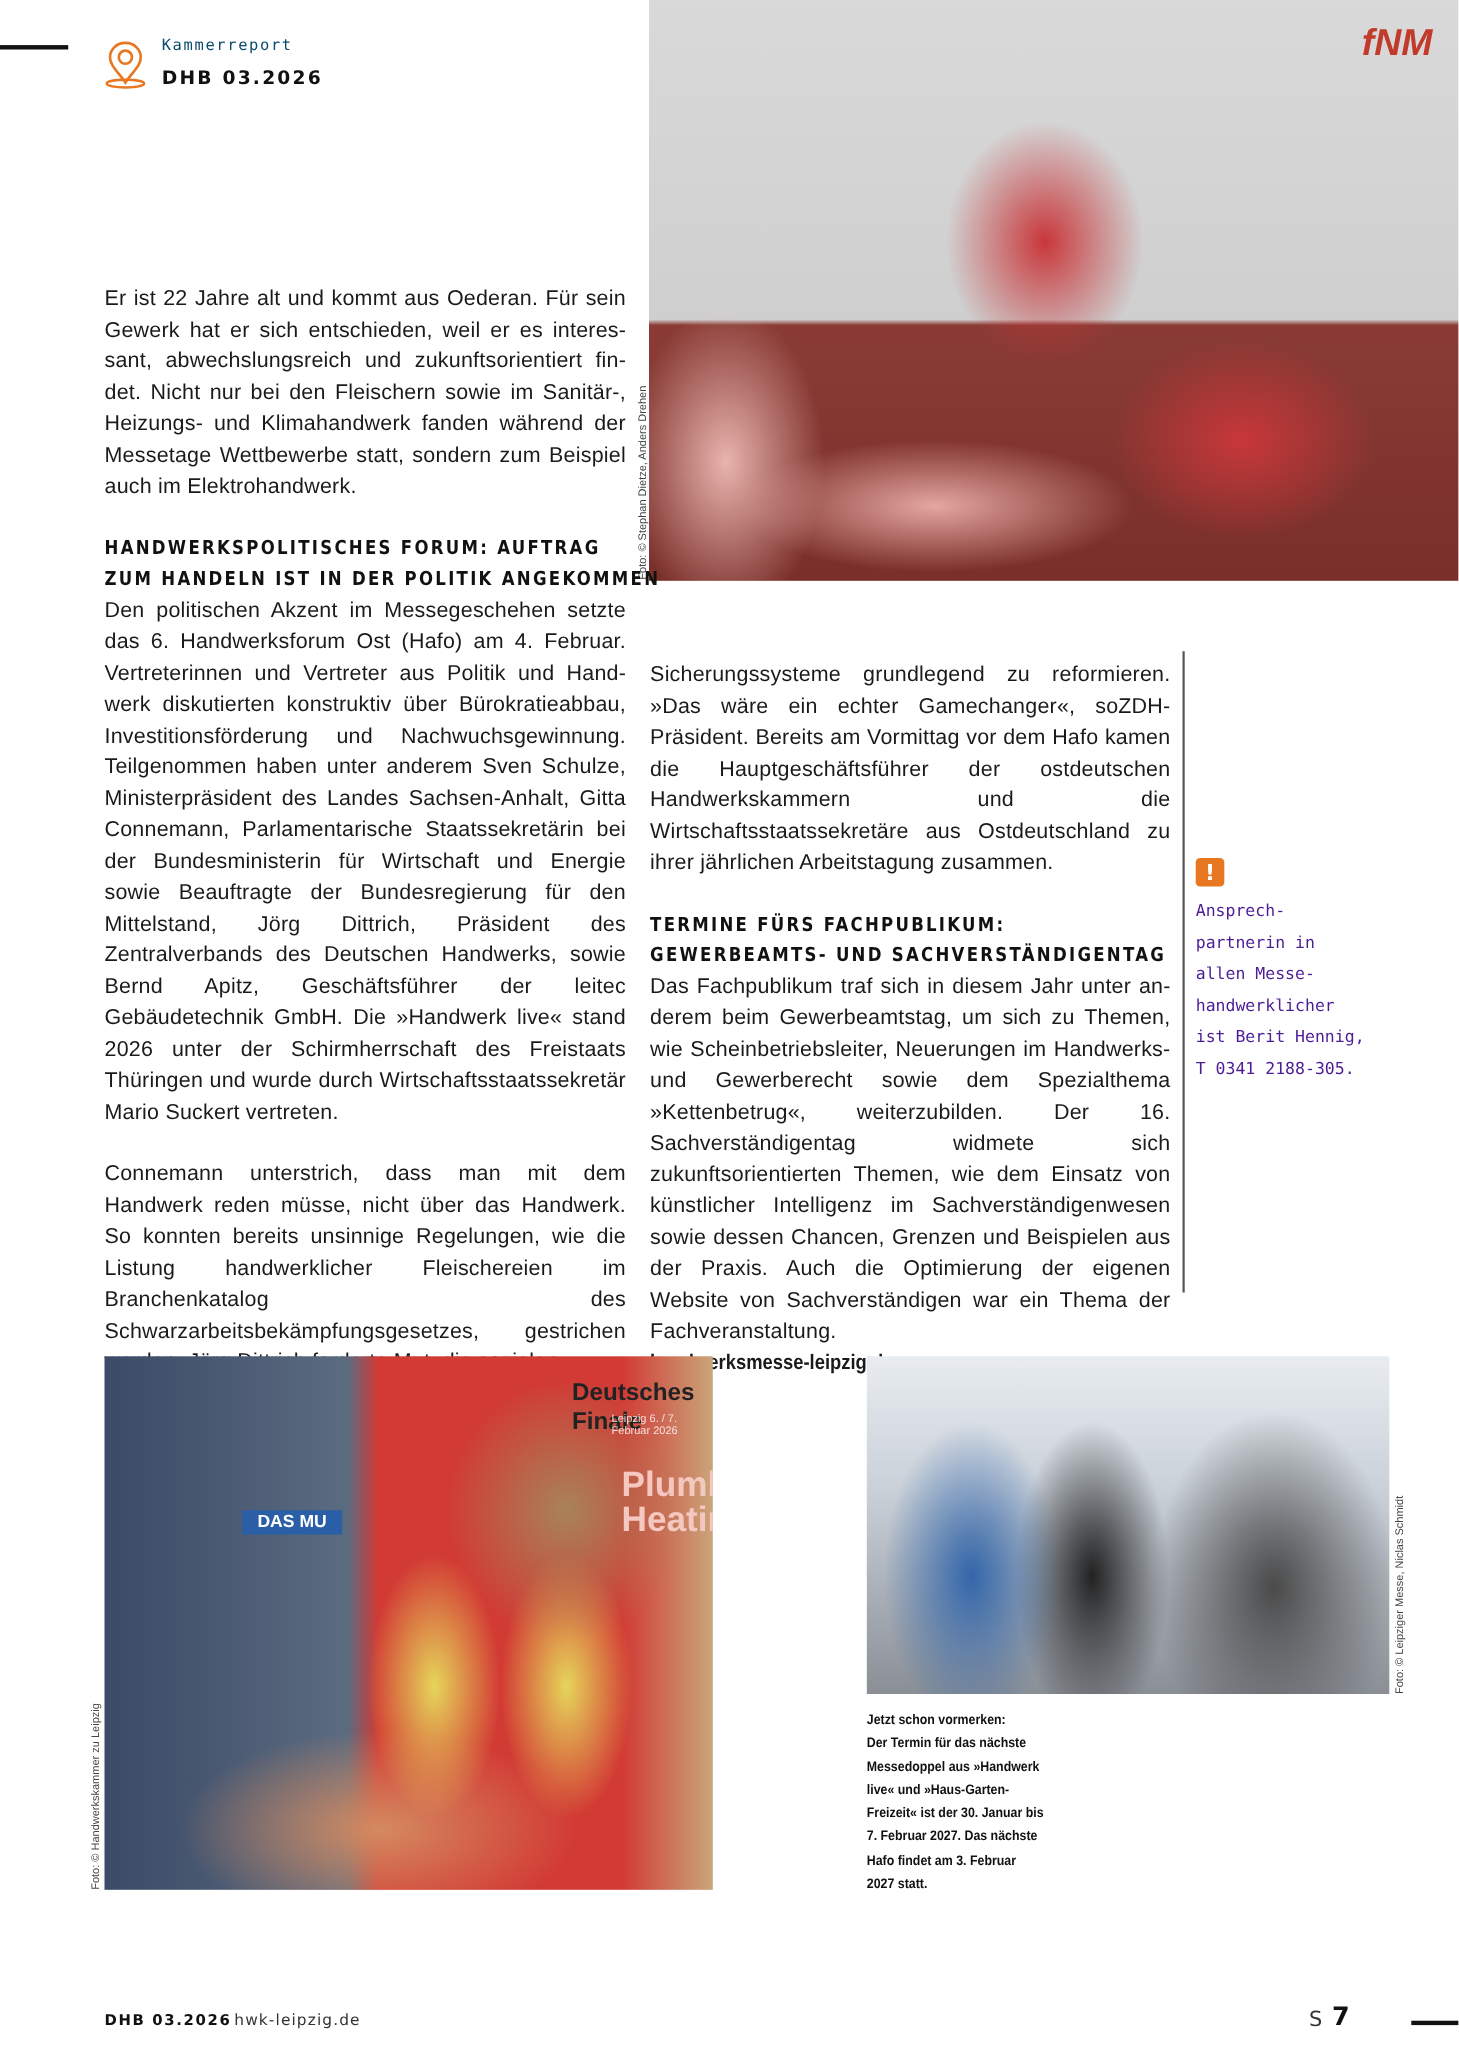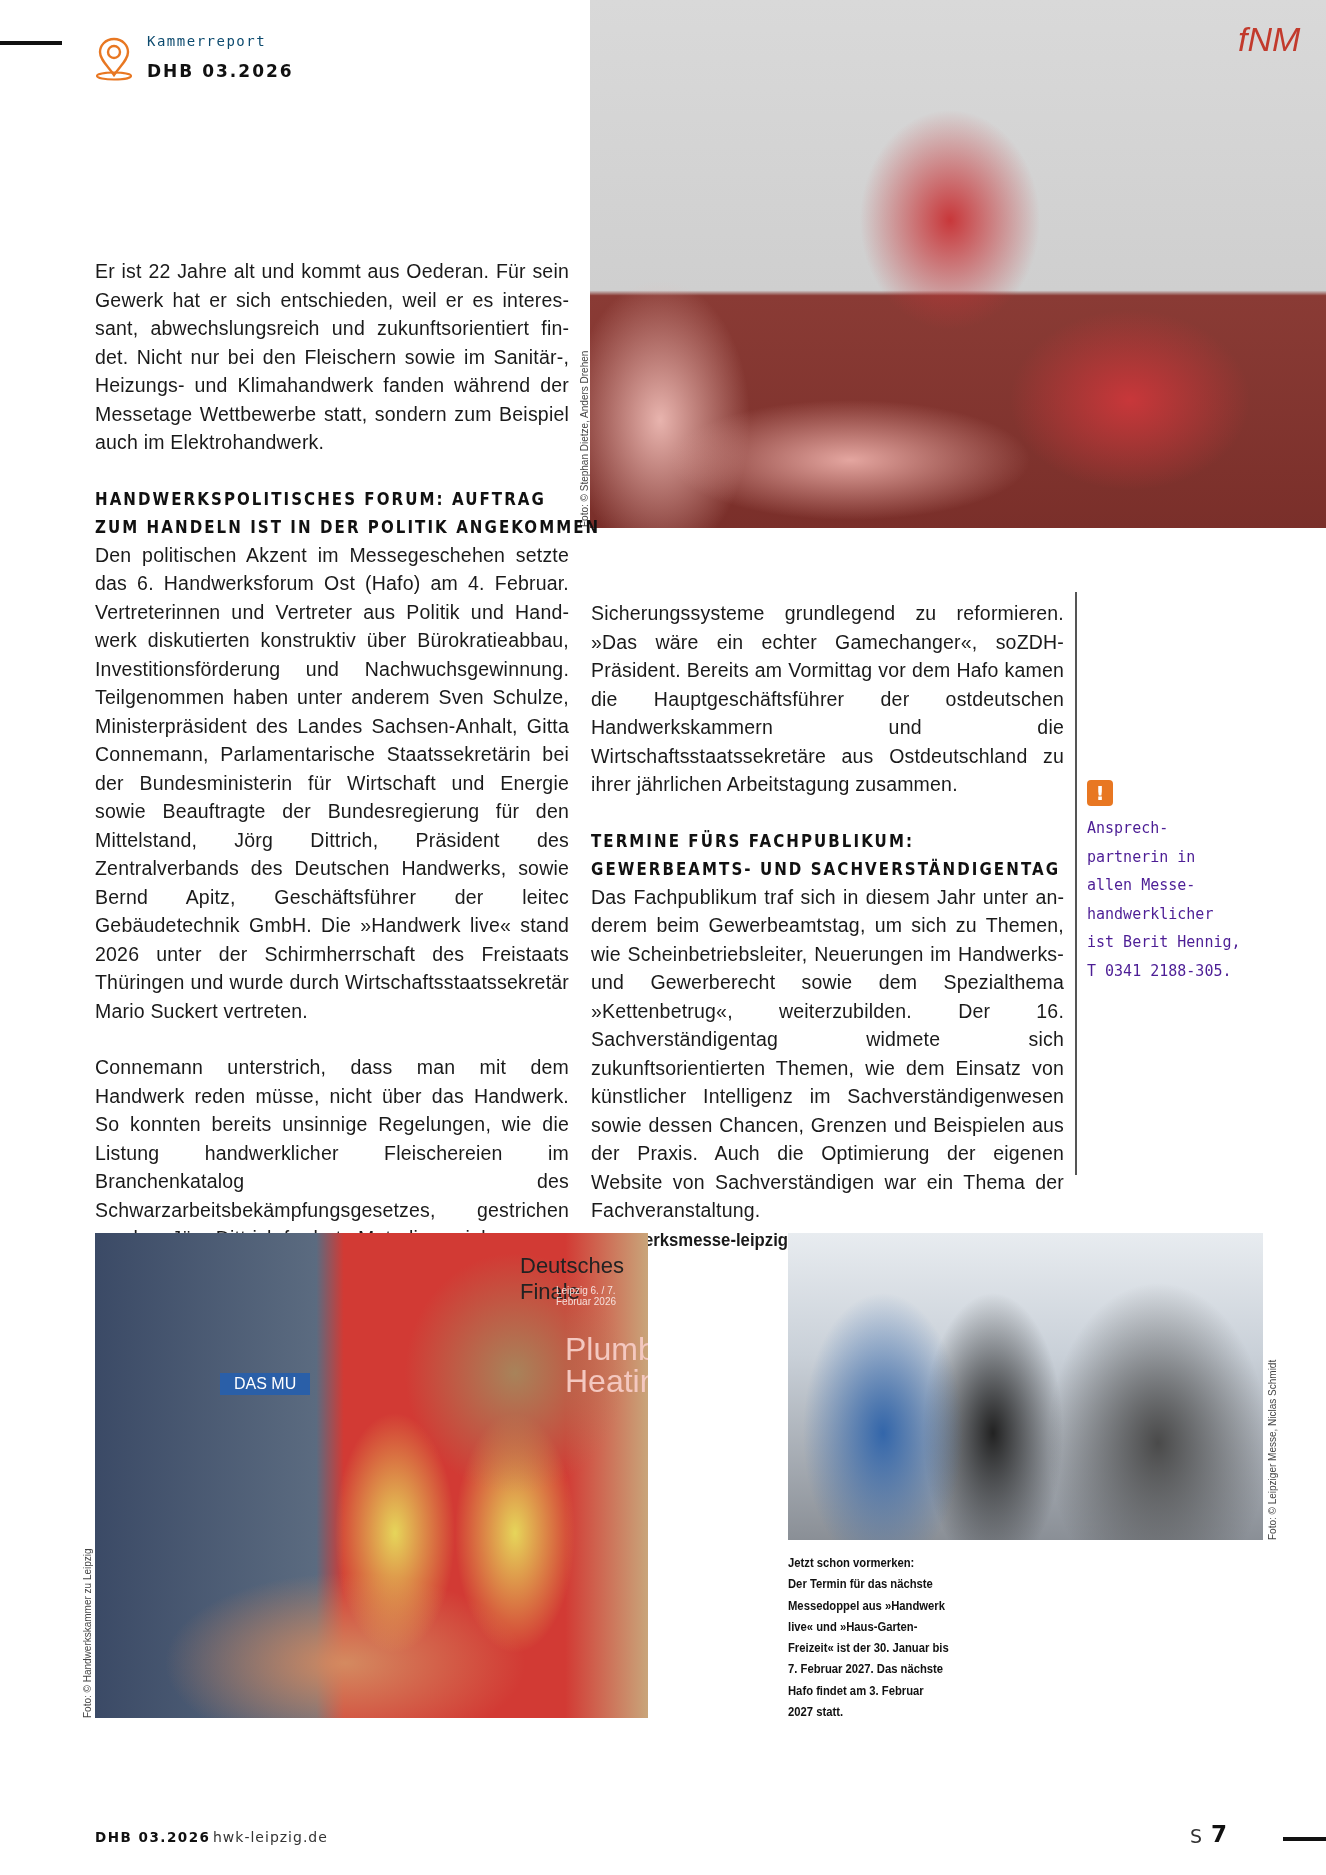--- a/index.html
+++ b/index.html
@@ -37,21 +37,21 @@
       radial-gradient(ellipse 180px 90px at 250px 430px, #d48a60 0%, transparent 100%),
       linear-gradient(90deg, #3b4a66 0%, #5b6b80 40%, #d23a34 45%, #d23a34 85%, #c9a57a 100%);
   }
   .photo-br { left:788px; top:1233px; width:475px; height:307px;
     background:
       radial-gradient(ellipse 80px 140px at 95px 200px, #3366aa 0%, transparent 100%),
       radial-gradient(ellipse 70px 140px at 205px 200px, #222 0%, transparent 100%),
       radial-gradient(ellipse 110px 160px at 370px 210px, #4a4a4a 0%, transparent 100%),
       linear-gradient(180deg, #e8ecf0 0%, #c9d0d8 40%, #8a8f96 100%);
   }
-  .photo-label { position:absolute; font-family:"Liberation Sans", sans-serif; font-weight:normal; color:#fff; }
+  .photo-label { position:absolute; font-family:"Liberation Sans", sans-serif; font-weight:bold; color:#fff; }
   .credit { font-family:"Liberation Sans", sans-serif; font-size:10px; color:#444; transform:rotate(-90deg); transform-origin:left top; white-space:nowrap; }
   .caption { left:788px; top:1553px; width:200px; font-family:"Liberation Sans", sans-serif; font-weight:bold; font-size:12.5px; line-height:21.3px; color:#111; transform:scaleX(0.9); transform-origin:left; }
   .foot-issue { left:95px; top:1829px; font-family:"DejaVu Sans", sans-serif; font-weight:bold; font-size:13.5px; letter-spacing:1.5px; color:#111; }
   .foot-url { left:213px; top:1829px; font-family:"DejaVu Sans", sans-serif; font-size:14px; letter-spacing:1px; color:#333; }
   .foot-s { left:1190px; top:1825px; font-family:"DejaVu Sans", sans-serif; font-size:19px; color:#333; }
   .foot-num { left:1211px; top:1821px; font-family:"DejaVu Sans", sans-serif; font-weight:bold; font-size:23px; color:#111; }
   .foot-line { left:1283px; top:1837px; width:43px; height:4px; background:#111; }
 </style>
 </head>
 <body>

